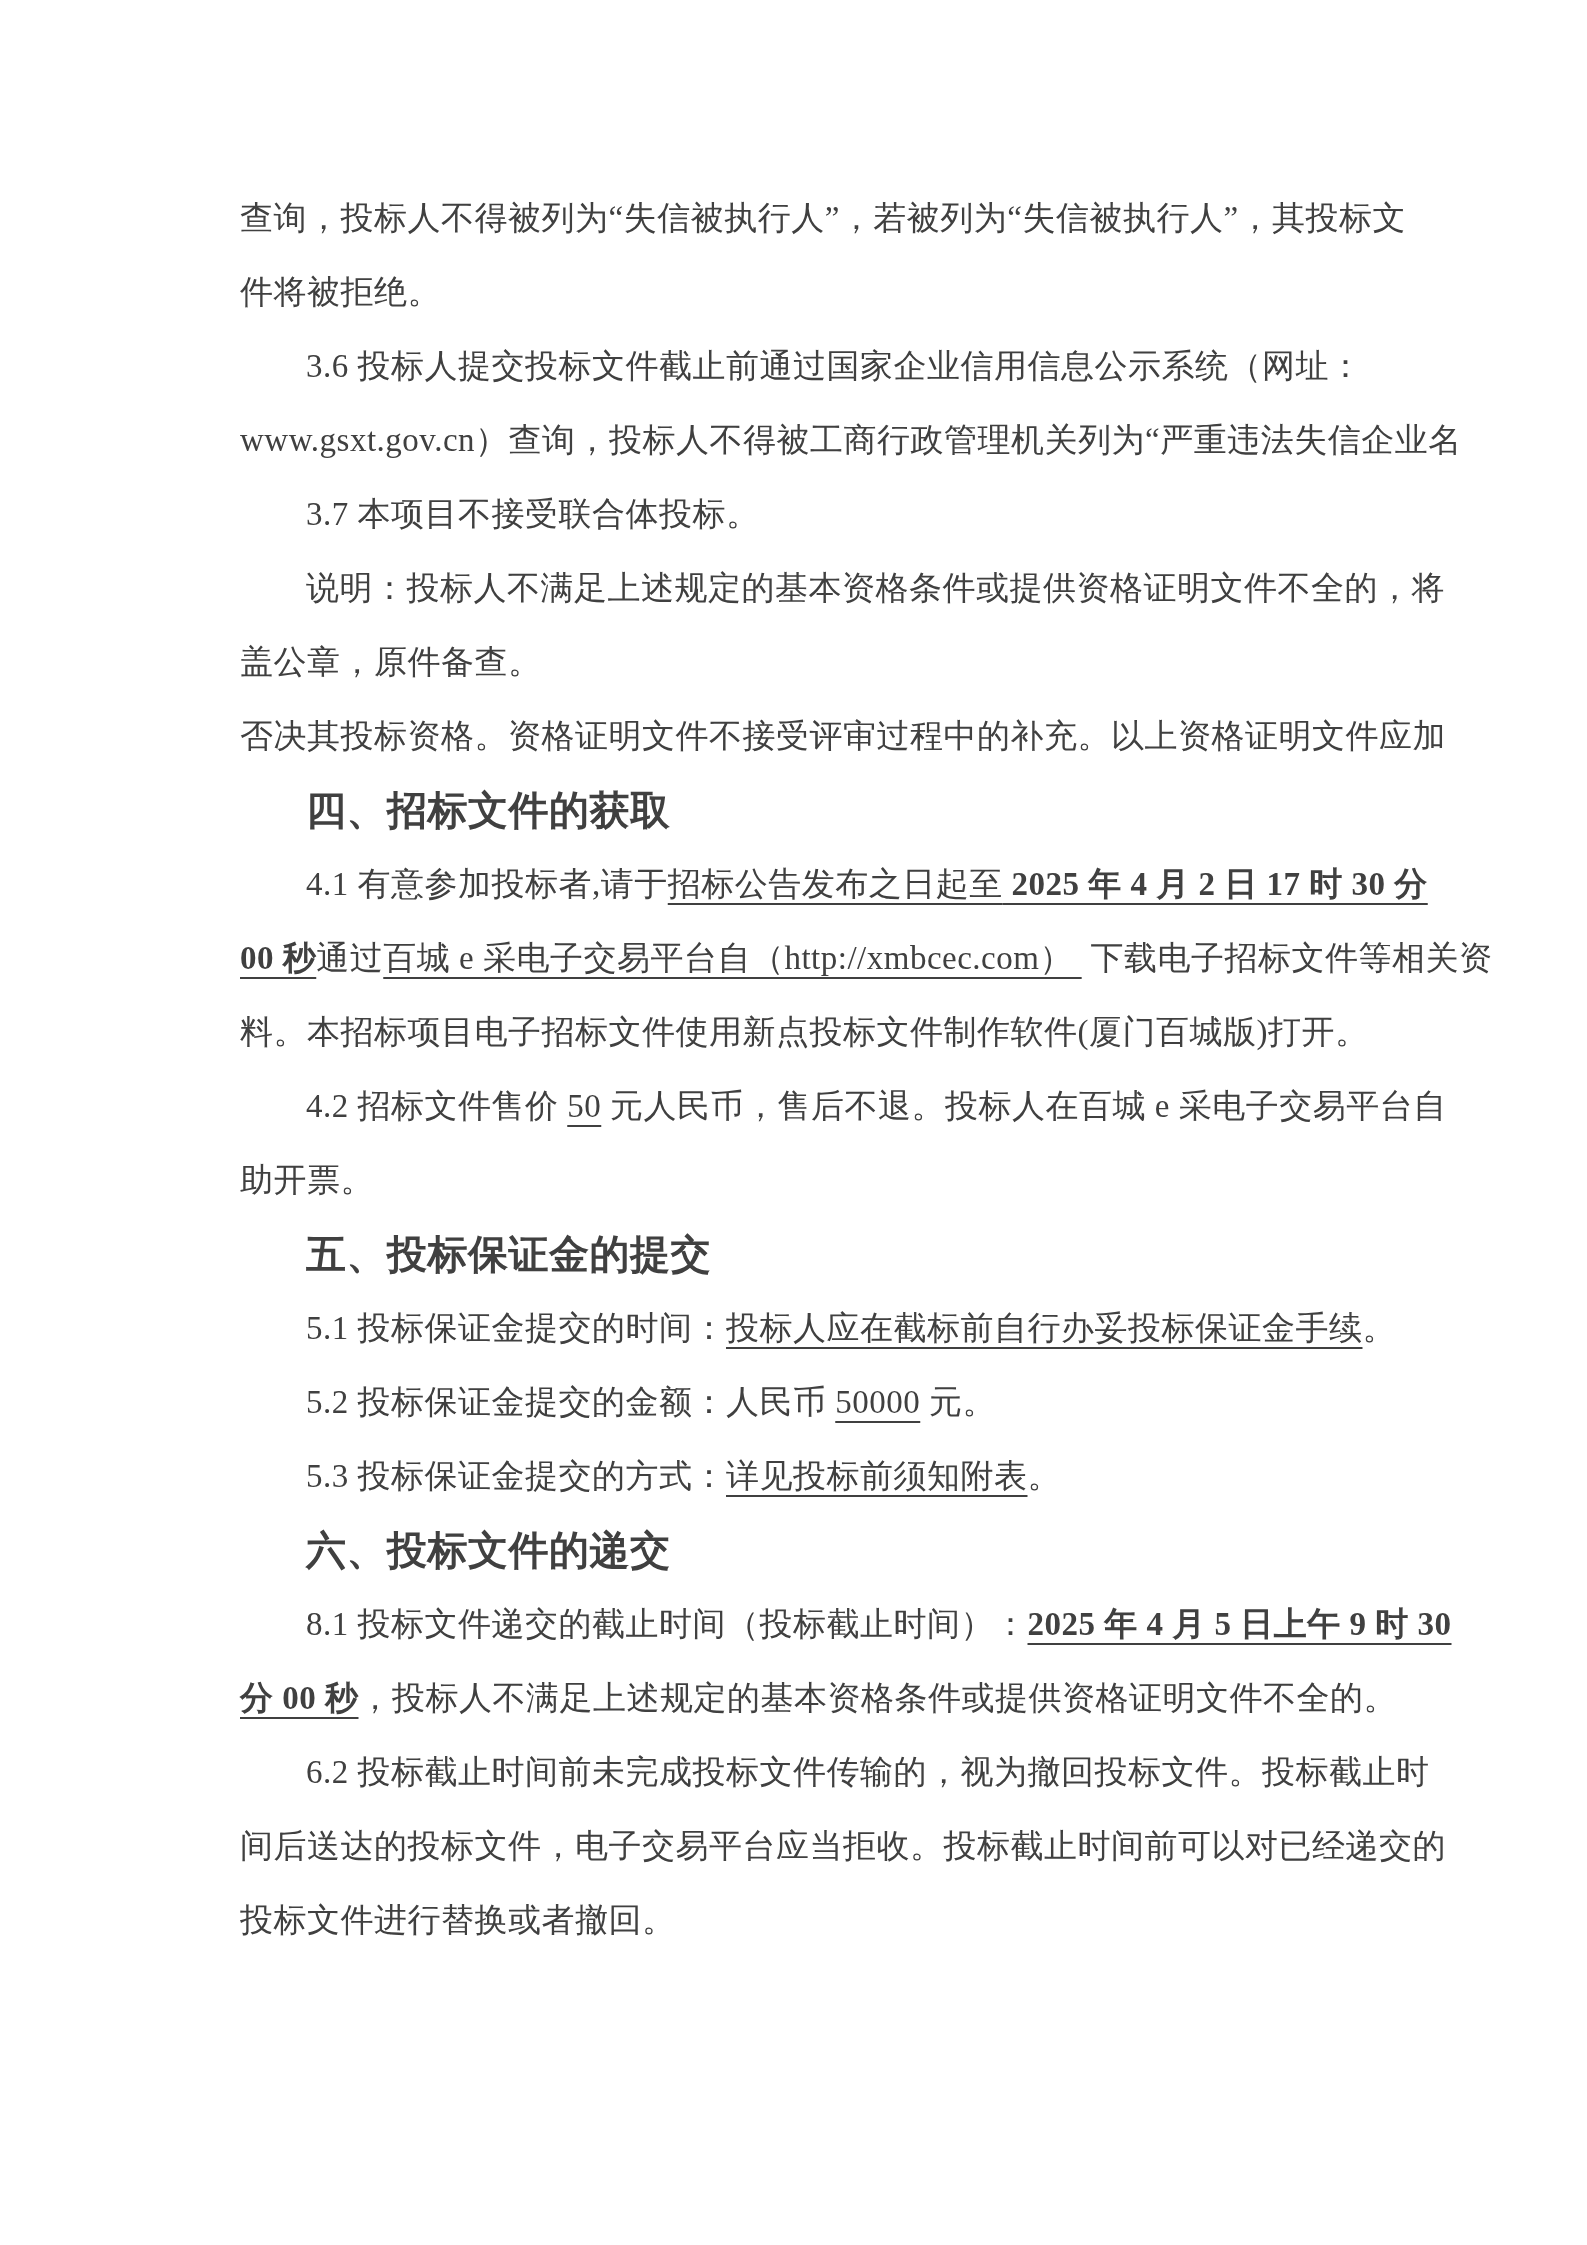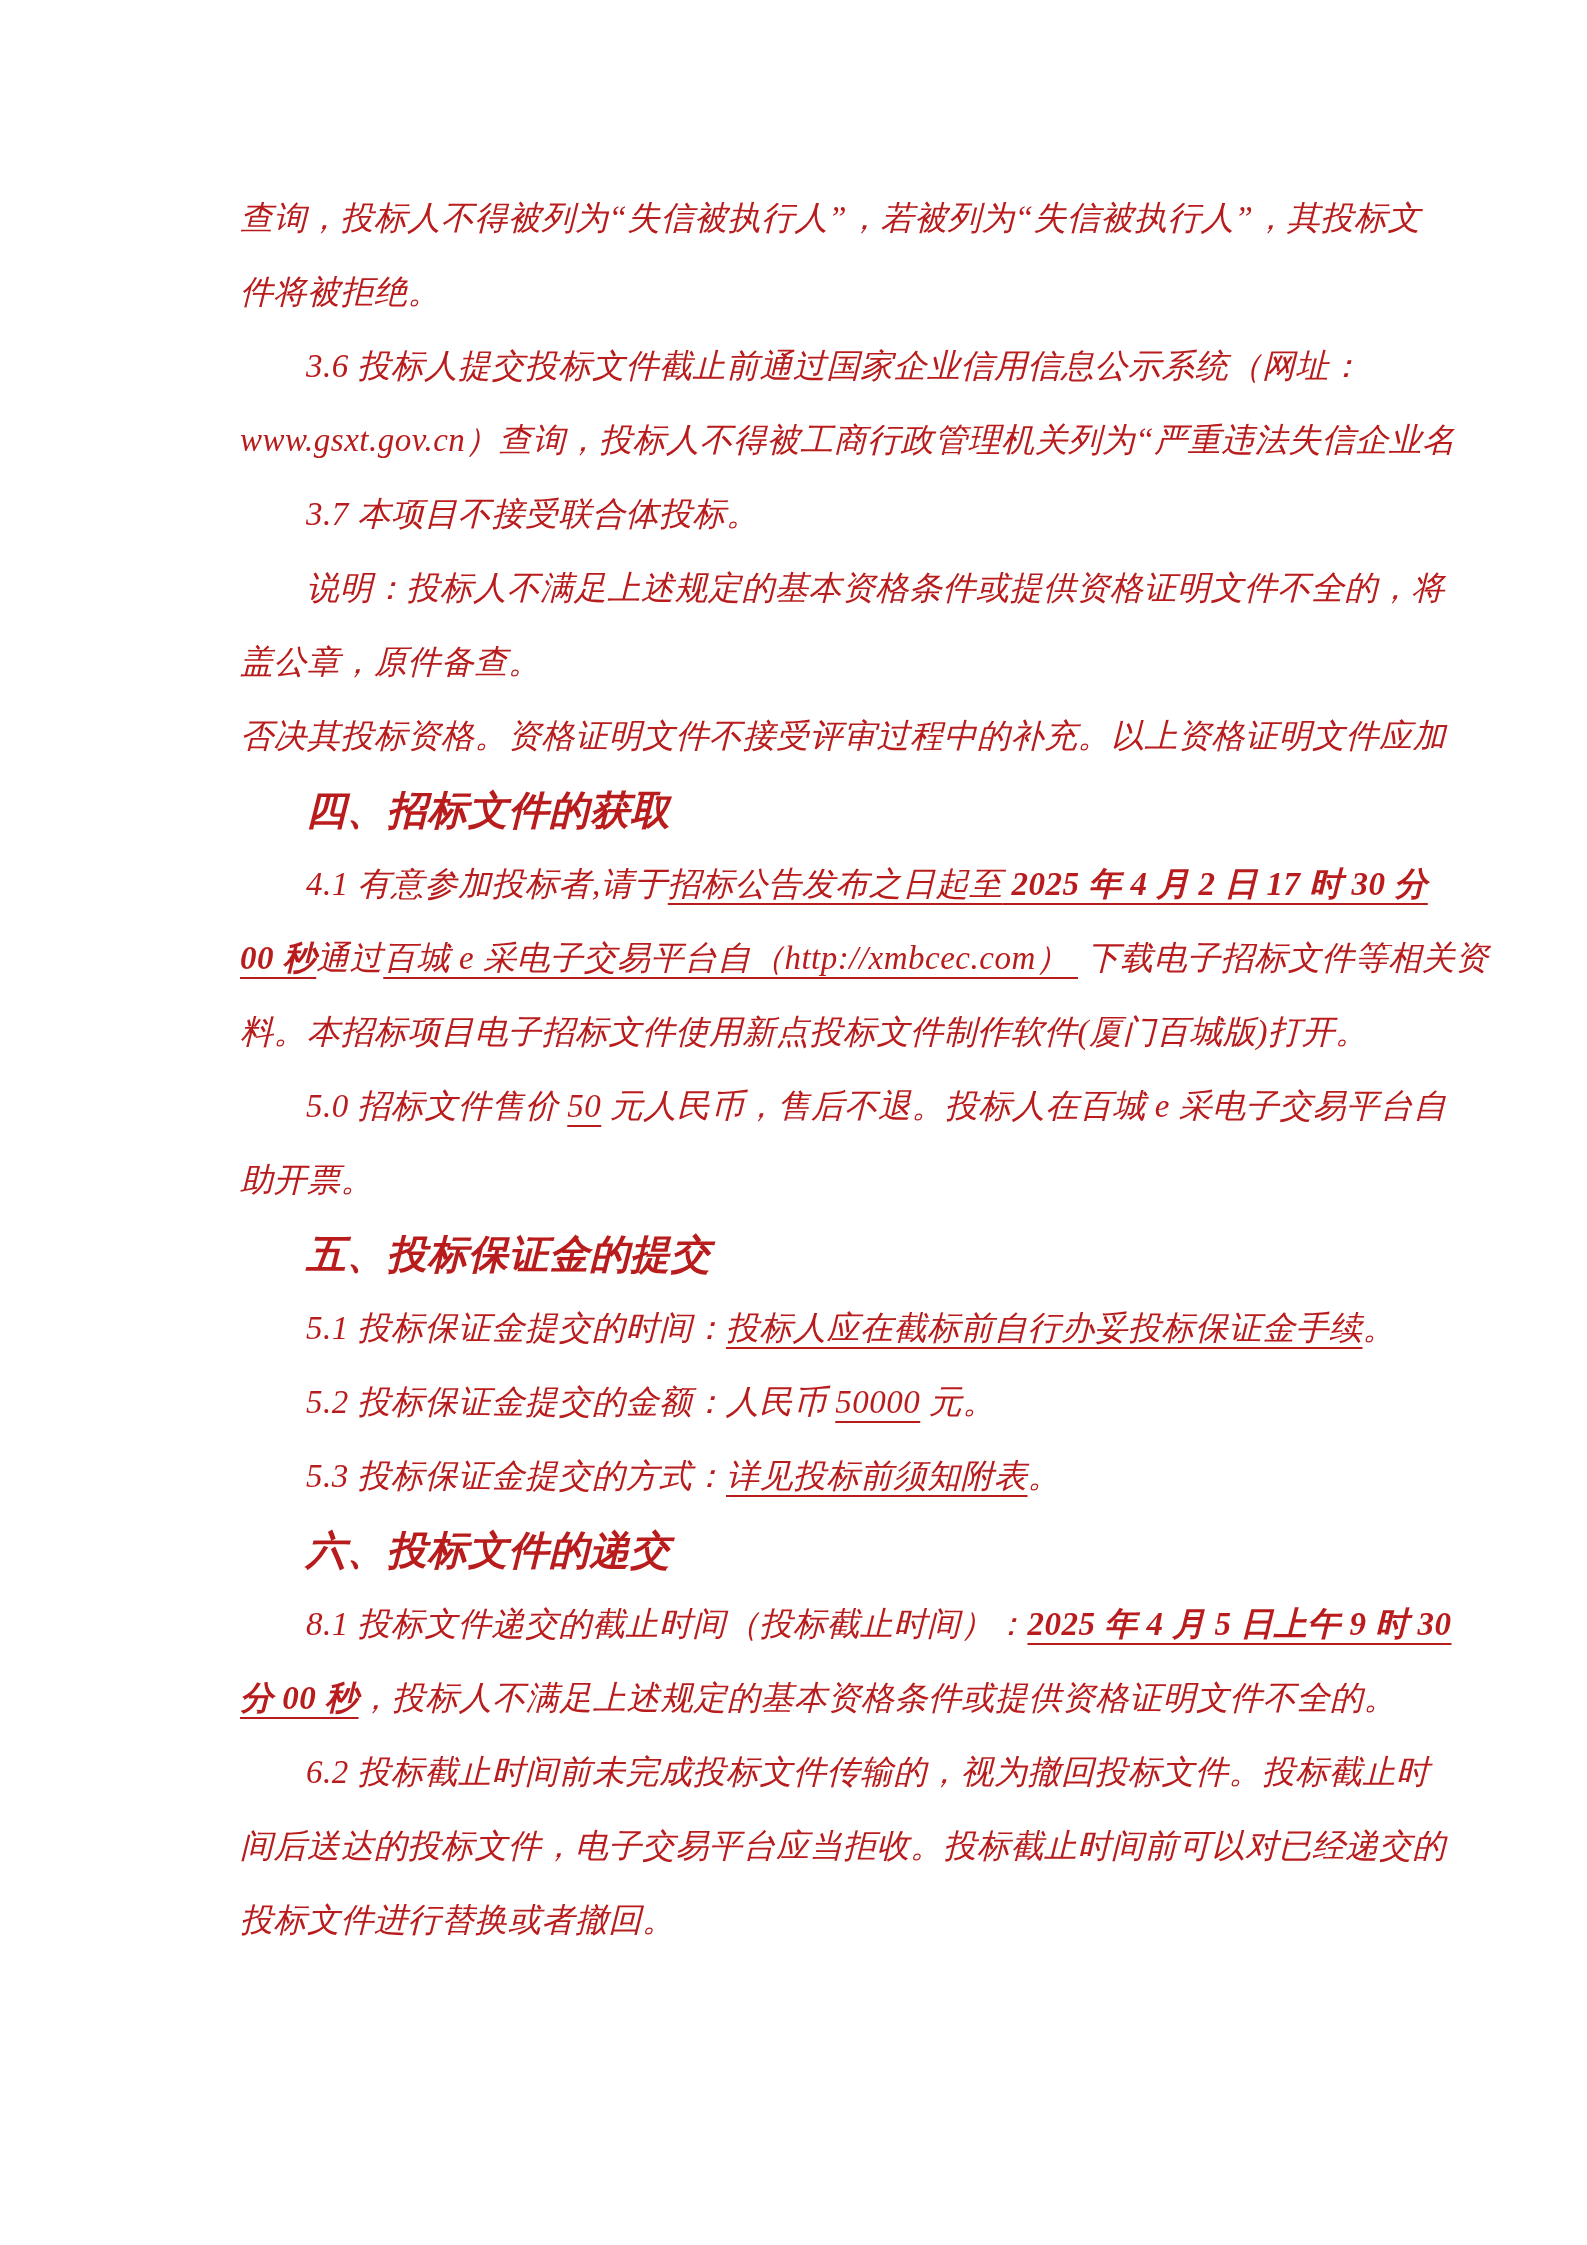--- a/index.html
+++ b/index.html
@@ -10,23 +10,22 @@
     width: 1587px;
     height: 2245px;
     background: #ffffff;
     overflow: hidden;
   }
   .page {
     position: relative;
     width: 1587px;
     height: 2245px;
     background: #ffffff;
-    color: #b91c1c;
+    color: #404040;
     font-family: "Liberation Serif", "DejaVu Serif", serif;
-    font-style: italic;
   }
   .text-area {
     position: absolute;
     left: 240px;
     top: 181px;
     width: 1160px;
   }
   .line {
     height: 74px;
     line-height: 74px;
@@ -61,21 +60,21 @@
       <div class="line indent"><span>3.6 投标人提交投标文件截止前通过国家企业信用信息公示系统（网址：</span></div>
       <div class="line"><span>www.gsxt.gov.cn）查询，投标人不得被工商行政管理机关列为“严重违法失信企业名</span></div>
       <div class="line indent"><span>3.7 本项目不接受联合体投标。</span></div>
       <div class="line indent"><span>说明：投标人不满足上述规定的基本资格条件或提供资格证明文件不全的，将</span></div>
       <div class="line"><span>盖公章，原件备查。</span></div>
       <div class="line"><span>否决其投标资格。资格证明文件不接受评审过程中的补充。以上资格证明文件应加</span></div>
       <div class="line indent heading"><span class="seg-bold">四、招标文件的获取</span></div>
       <div class="line indent"><span>4.1 有意参加投标者,请于</span><span class="seg-underline">招标公告发布之日起至</span><span class="seg-bold seg-underline"> 2025 年 4 月 2 日 17 时 30 分</span></div>
       <div class="line"><span class="seg-bold seg-underline">00 秒</span><span>通过</span><span class="seg-underline">百城 e 采电子交易平台自（http://xmbcec.com） </span><span> 下载电子招标文件等相关资</span></div>
       <div class="line"><span>料。本招标项目电子招标文件使用新点投标文件制作软件(厦门百城版)打开。</span></div>
-      <div class="line indent"><span>5.0 招标文件售价 </span><span class="seg-underline">50</span><span> 元人民币，售后不退。投标人在百城 e 采电子交易平台自</span></div>
+      <div class="line indent"><span>4.2 招标文件售价 </span><span class="seg-underline">50</span><span> 元人民币，售后不退。投标人在百城 e 采电子交易平台自</span></div>
       <div class="line"><span>助开票。</span></div>
       <div class="line indent heading"><span class="seg-bold">五、投标保证金的提交</span></div>
       <div class="line indent"><span>5.1 投标保证金提交的时间：</span><span class="seg-underline">投标人应在截标前自行办妥投标保证金手续</span><span>。</span></div>
       <div class="line indent"><span>5.2 投标保证金提交的金额：人民币 </span><span class="seg-underline">50000</span><span> 元。</span></div>
       <div class="line indent"><span>5.3 投标保证金提交的方式：</span><span class="seg-underline">详见投标前须知附表</span><span>。</span></div>
       <div class="line indent heading"><span class="seg-bold">六、投标文件的递交</span></div>
       <div class="line indent"><span>8.1 投标文件递交的截止时间（投标截止时间）：</span><span class="seg-bold seg-underline">2025 年 4 月 5 日上午 9 时 30</span></div>
       <div class="line"><span class="seg-bold seg-underline">分 00 秒</span><span>，投标人不满足上述规定的基本资格条件或提供资格证明文件不全的。</span></div>
       <div class="line indent"><span>6.2 投标截止时间前未完成投标文件传输的，视为撤回投标文件。投标截止时</span></div>
       <div class="line"><span>间后送达的投标文件，电子交易平台应当拒收。投标截止时间前可以对已经递交的</span></div>

